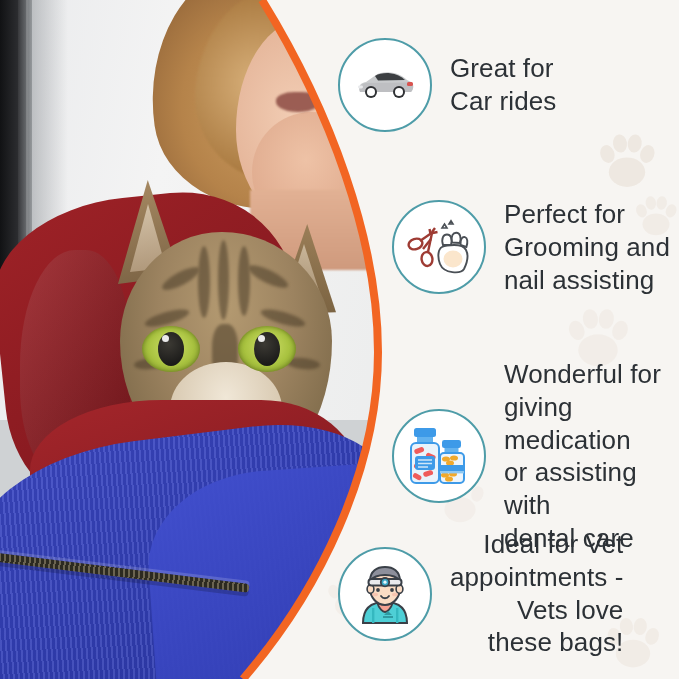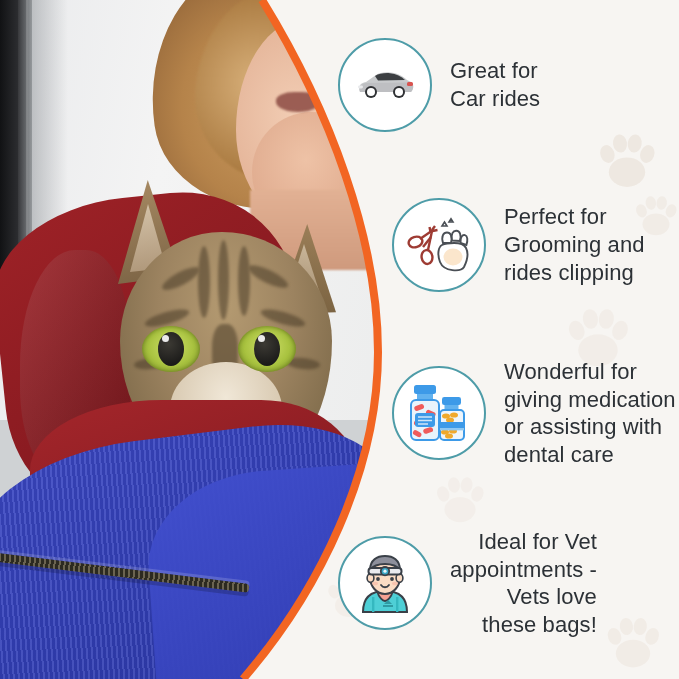--- a/index.html
+++ b/index.html
@@ -121,21 +121,21 @@
   
   .features{position:absolute;left:330px;top:0;width:349px;height:679px;}
   .feature{position:absolute;display:flex;align-items:center;gap:18px;}
   .icon-circle{
     flex:0 0 auto;width:94px;height:94px;border-radius:50%;
     background:#FFFFFF;border:2px solid #4E9CA8;
     display:flex;align-items:center;justify-content:center;
     box-sizing:border-box;
   }
   .ftext{
-    color:#2C3136;font-size:22px;line-height:1.26;letter-spacing:.1px;
+    color:#2C3136;font-size:26px;line-height:1.26;letter-spacing:.1px;
     font-family:"Liberation Sans", sans-serif;white-space:pre-line;
   }
   .f1{left:8px;top:38px;}
   .f2{left:62px;top:198px;}
   .f3{left:62px;top:358px;}
   .f4{left:8px;top:528px;text-align:right;}
 </style>
 </head>
 <body>
 
@@ -303,21 +303,21 @@
           </g>
           <ellipse cx="46" cy="40" rx="9.5" ry="8.5" fill="#fbe6cc"></ellipse>
           <g stroke="#4a4f55" stroke-width="1.6" fill="none">
             <path d="M35 9 l2.5 -4 l2.5 4 z"></path>
             <path d="M42 5 l2 -3.2 l2 3.2 z"></path>
           </g>
         </svg>
       </div>
       <div class="ftext">Perfect for
 Grooming and
-rides clipping</div>
+nail assisting</div>
     </div>
 
     <div class="feature f3">
       <div class="icon-circle">
         <svg width="66" height="64" viewBox="0 0 66 64">
 
           <rect x="8" y="4" width="22" height="9" rx="2.5" fill="#3d9ae8"></rect>
           <rect x="11" y="13" width="16" height="6" fill="#62b2ef"></rect>
           <rect x="5" y="19" width="28" height="40" rx="5" fill="#e9f3fb" stroke="#3d9ae8" stroke-width="2"></rect>
           <g fill="#ef5b5b">

